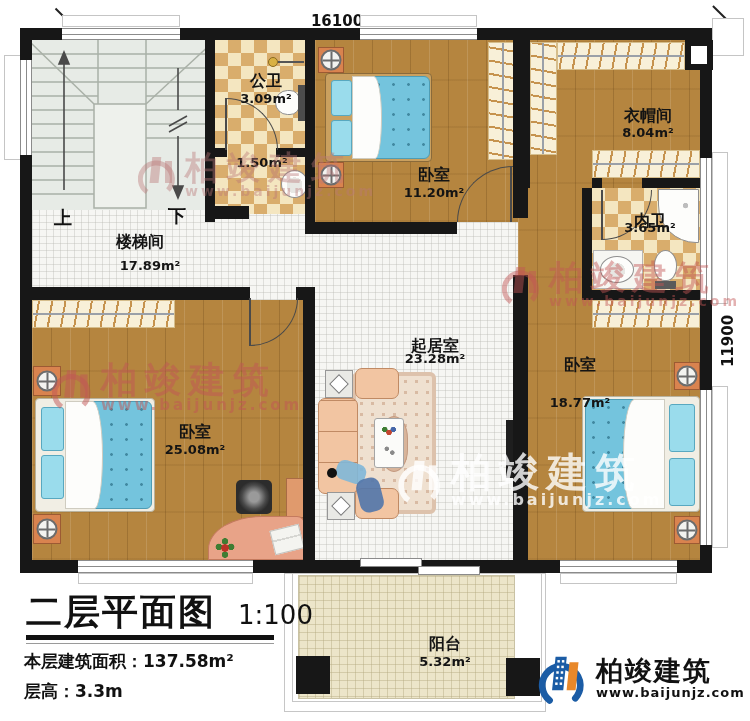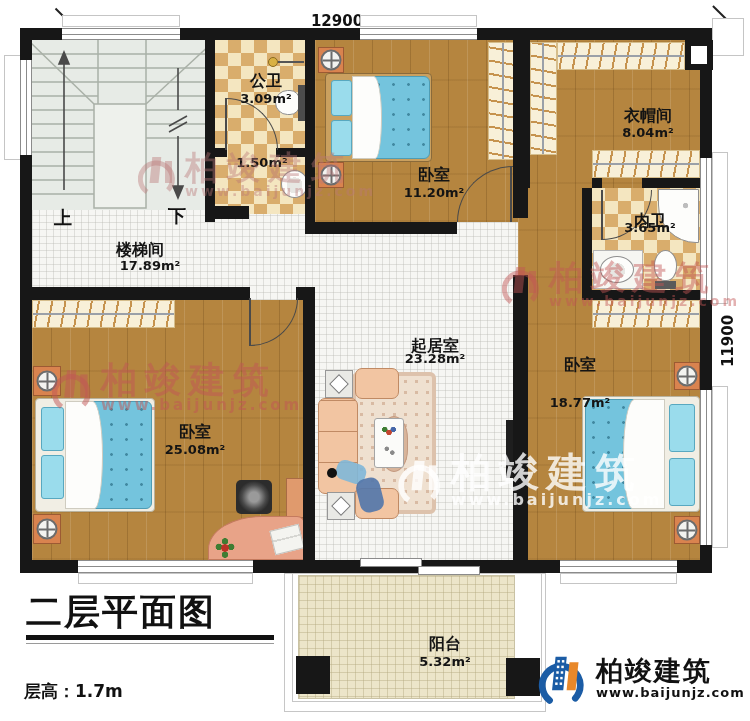--- a/index.html
+++ b/index.html
@@ -47,21 +47,21 @@
   .tline{position:absolute;left:24px;font-size:17px;font-weight:bold;color:#111;}
   #logo{position:absolute;left:538px;top:650px;display:flex;align-items:center;gap:8px;color:#111;}
   #logoName{font-size:27px;font-weight:900;letter-spacing:2px;line-height:1.1;white-space:nowrap;}
   #logoUrl{font-size:13px;font-weight:bold;letter-spacing:1px;white-space:nowrap;}
 </style>
 </head>
 <body>
 
 <div id="canvas">
 
-  <div class="abs dim" style="left:302px;top:12px;width:70px;">12900</div>
+  <div class="abs dim" style="left:302px;top:12px;width:70px;">16100</div>
   <div class="abs" style="left:708px;top:306px;width:40px;height:70px;display:flex;align-items:center;justify-content:center;">
     <span class="dim" style="transform:rotate(-90deg);white-space:nowrap;">11900</span>
   </div>
   <div class="abs tick" style="left:52px;top:16px;width:24px;"></div>
   <div class="abs tick" style="left:710px;top:12px;width:20px;"></div>
   <div class="abs tick" style="left:728px;top:32px;width:16px;"></div>
 
   <div class="abs sill" style="left:62px;top:15px;width:118px;height:12px;"></div>
   <div class="abs sill" style="left:360px;top:15px;width:117px;height:12px;"></div>
   <div class="abs sill" style="left:4px;top:55px;width:18px;height:105px;"></div>
@@ -243,21 +243,21 @@
   <div class="abs leaf" style="left:601px;top:190px;width:2px;height:50px;"></div>
 
   <div class="abs" style="left:284px;top:573px;width:262px;height:139px;border:1.5px solid #c6c6c6;"></div>
   <div class="abs" style="left:292px;top:573px;width:250px;height:129px;border:1.5px solid #c6c6c6;"></div>
   <div class="abs bfloor" style="left:298px;top:575px;width:217px;height:124px;"></div>
   <div class="abs wall" style="left:296px;top:656px;width:34px;height:38px;"></div>
   <div class="abs wall" style="left:506px;top:658px;width:34px;height:38px;"></div>
   <div class="abs" style="left:360px;top:558px;width:62px;height:9px;background:#fff;border:1px solid #8b8b8b;"></div>
   <div class="abs" style="left:418px;top:566px;width:62px;height:9px;background:#fff;border:1px solid #8b8b8b;"></div>
 
-  <div class="abs rname" style="left:90px;top:241px;width:100px;">楼梯间</div>
+  <div class="abs rname" style="left:90px;top:233px;width:100px;">楼梯间</div>
   <div class="abs rarea" style="left:90px;top:259px;width:100px;margin-left:10px;">17.89m²</div>
   <div class="abs updown" style="left:54px;top:206px;">上</div>
   <div class="abs updown" style="left:168px;top:204px;">下</div>
 
   <div class="abs rname" style="left:226px;top:72px;width:80px;">公卫</div>
   <div class="abs rarea" style="left:226px;top:92px;width:80px;">3.09m²</div>
   <div class="abs rarea" style="left:222px;top:156px;width:80px;">1.50m²</div>
 
   <div class="abs rname" style="left:394px;top:166px;width:80px;">卧室</div>
   <div class="abs rarea" style="left:394px;top:186px;width:80px;">11.20m²</div>
@@ -320,24 +320,26 @@
         <rect x="27" y="11" width="7" height="22" fill="currentColor"></rect>
       </svg>
     <div>
       <div class="t1" style="font-size:40px;letter-spacing:8px;">柏竣建筑</div>
       <div class="t2" style="font-size:16px;letter-spacing:3px;">www.baijunjz.com</div>
     </div>
   </div>
 
   <div id="titleRow">
     <span id="titleMain">二层平面图</span>
+    <span id="titleScale">1:100</span>
   </div>
   <div class="abs" style="left:26px;top:635px;width:248px;height:5px;background:#111;"></div>
   <div class="abs" style="left:26px;top:643px;width:248px;height:1px;background:#9a9a9a;"></div>
-  <div class="tline" style="top:680px;">层高：1.7m</div>
+  <div class="tline" style="top:650px;">本层建筑面积：137.58m²</div>
+  <div class="tline" style="top:680px;">层高：3.3m</div>
 
   <div id="logo">
     <svg width="50" height="56" viewBox="0 0 44 50">
       <path d="M10 45 A17 17 0 1 1 33 43" fill="none" stroke="#1b5ca5" stroke-width="6" stroke-linecap="round"></path>
       <rect x="16" y="6" width="10" height="30" fill="#1b5ca5" transform="skewX(-6)"></rect>
       <rect x="29" y="11" width="8" height="25" fill="#e8882a" transform="skewX(-6)"></rect>
       <g fill="#fff">
           <rect x="17" y="9" width="2.2" height="2.2"></rect>
           <rect x="21" y="9" width="2.2" height="2.2"></rect>
           <rect x="16.5" y="14" width="2.2" height="2.2"></rect>

